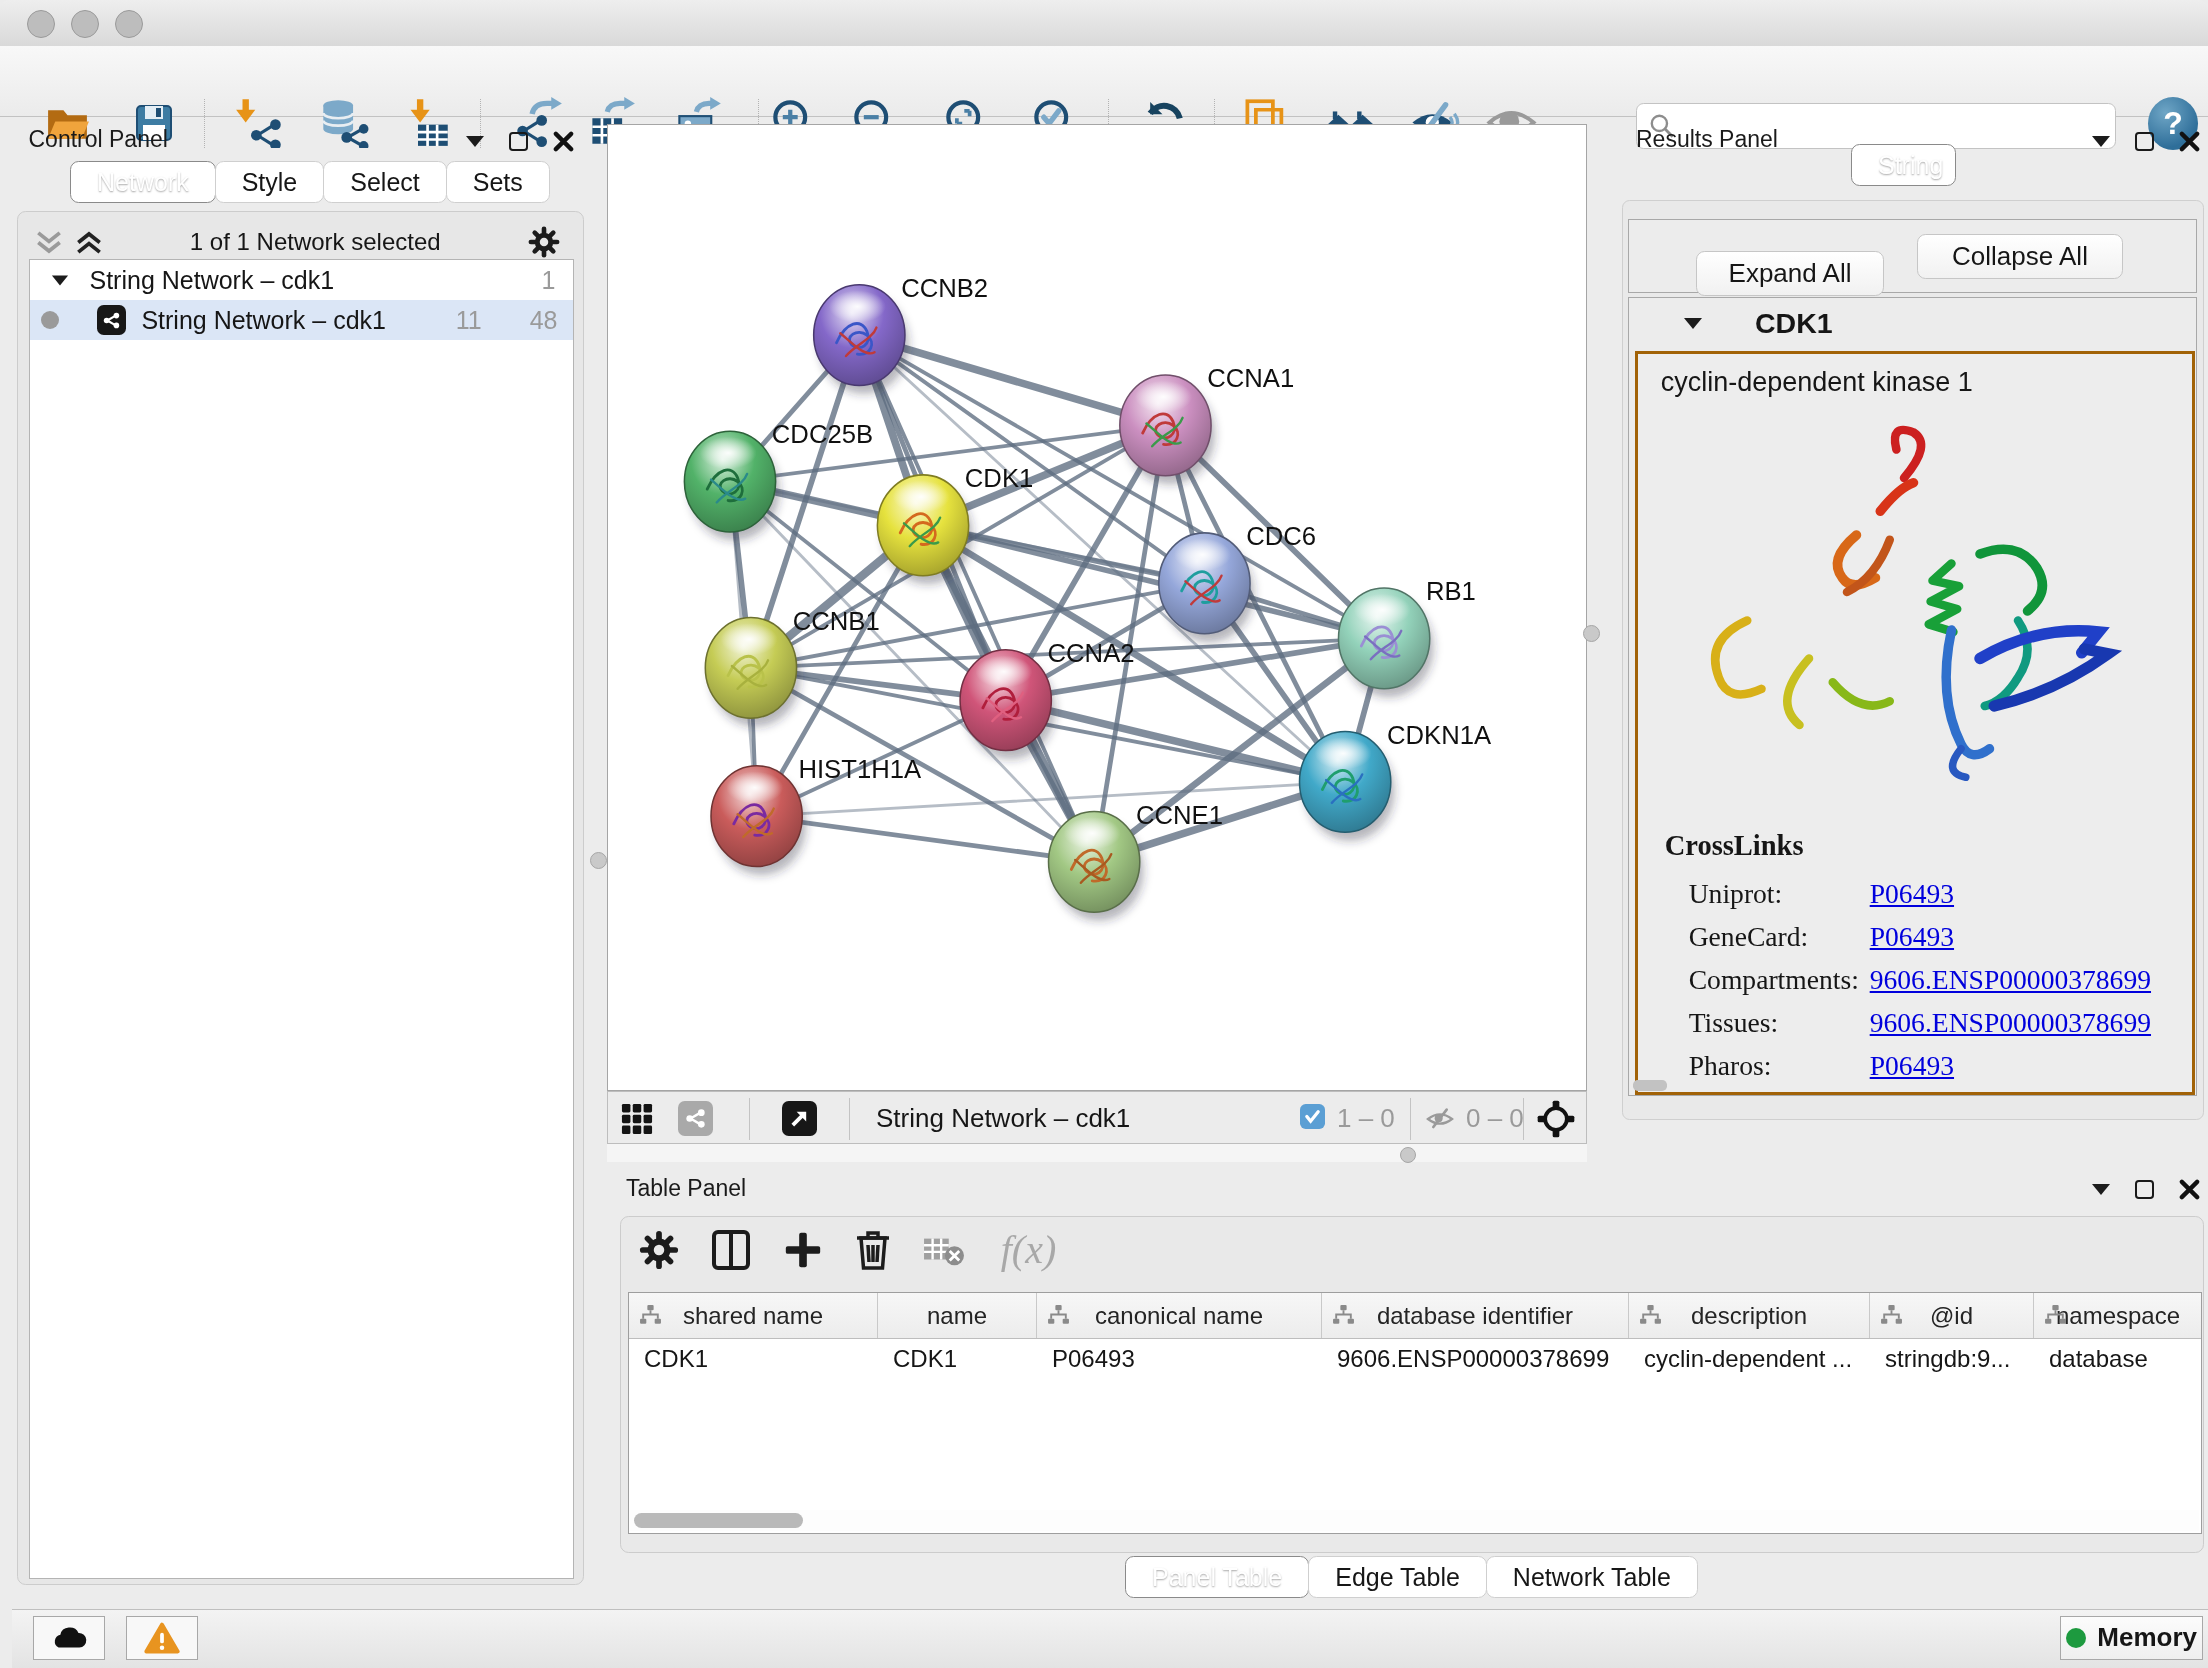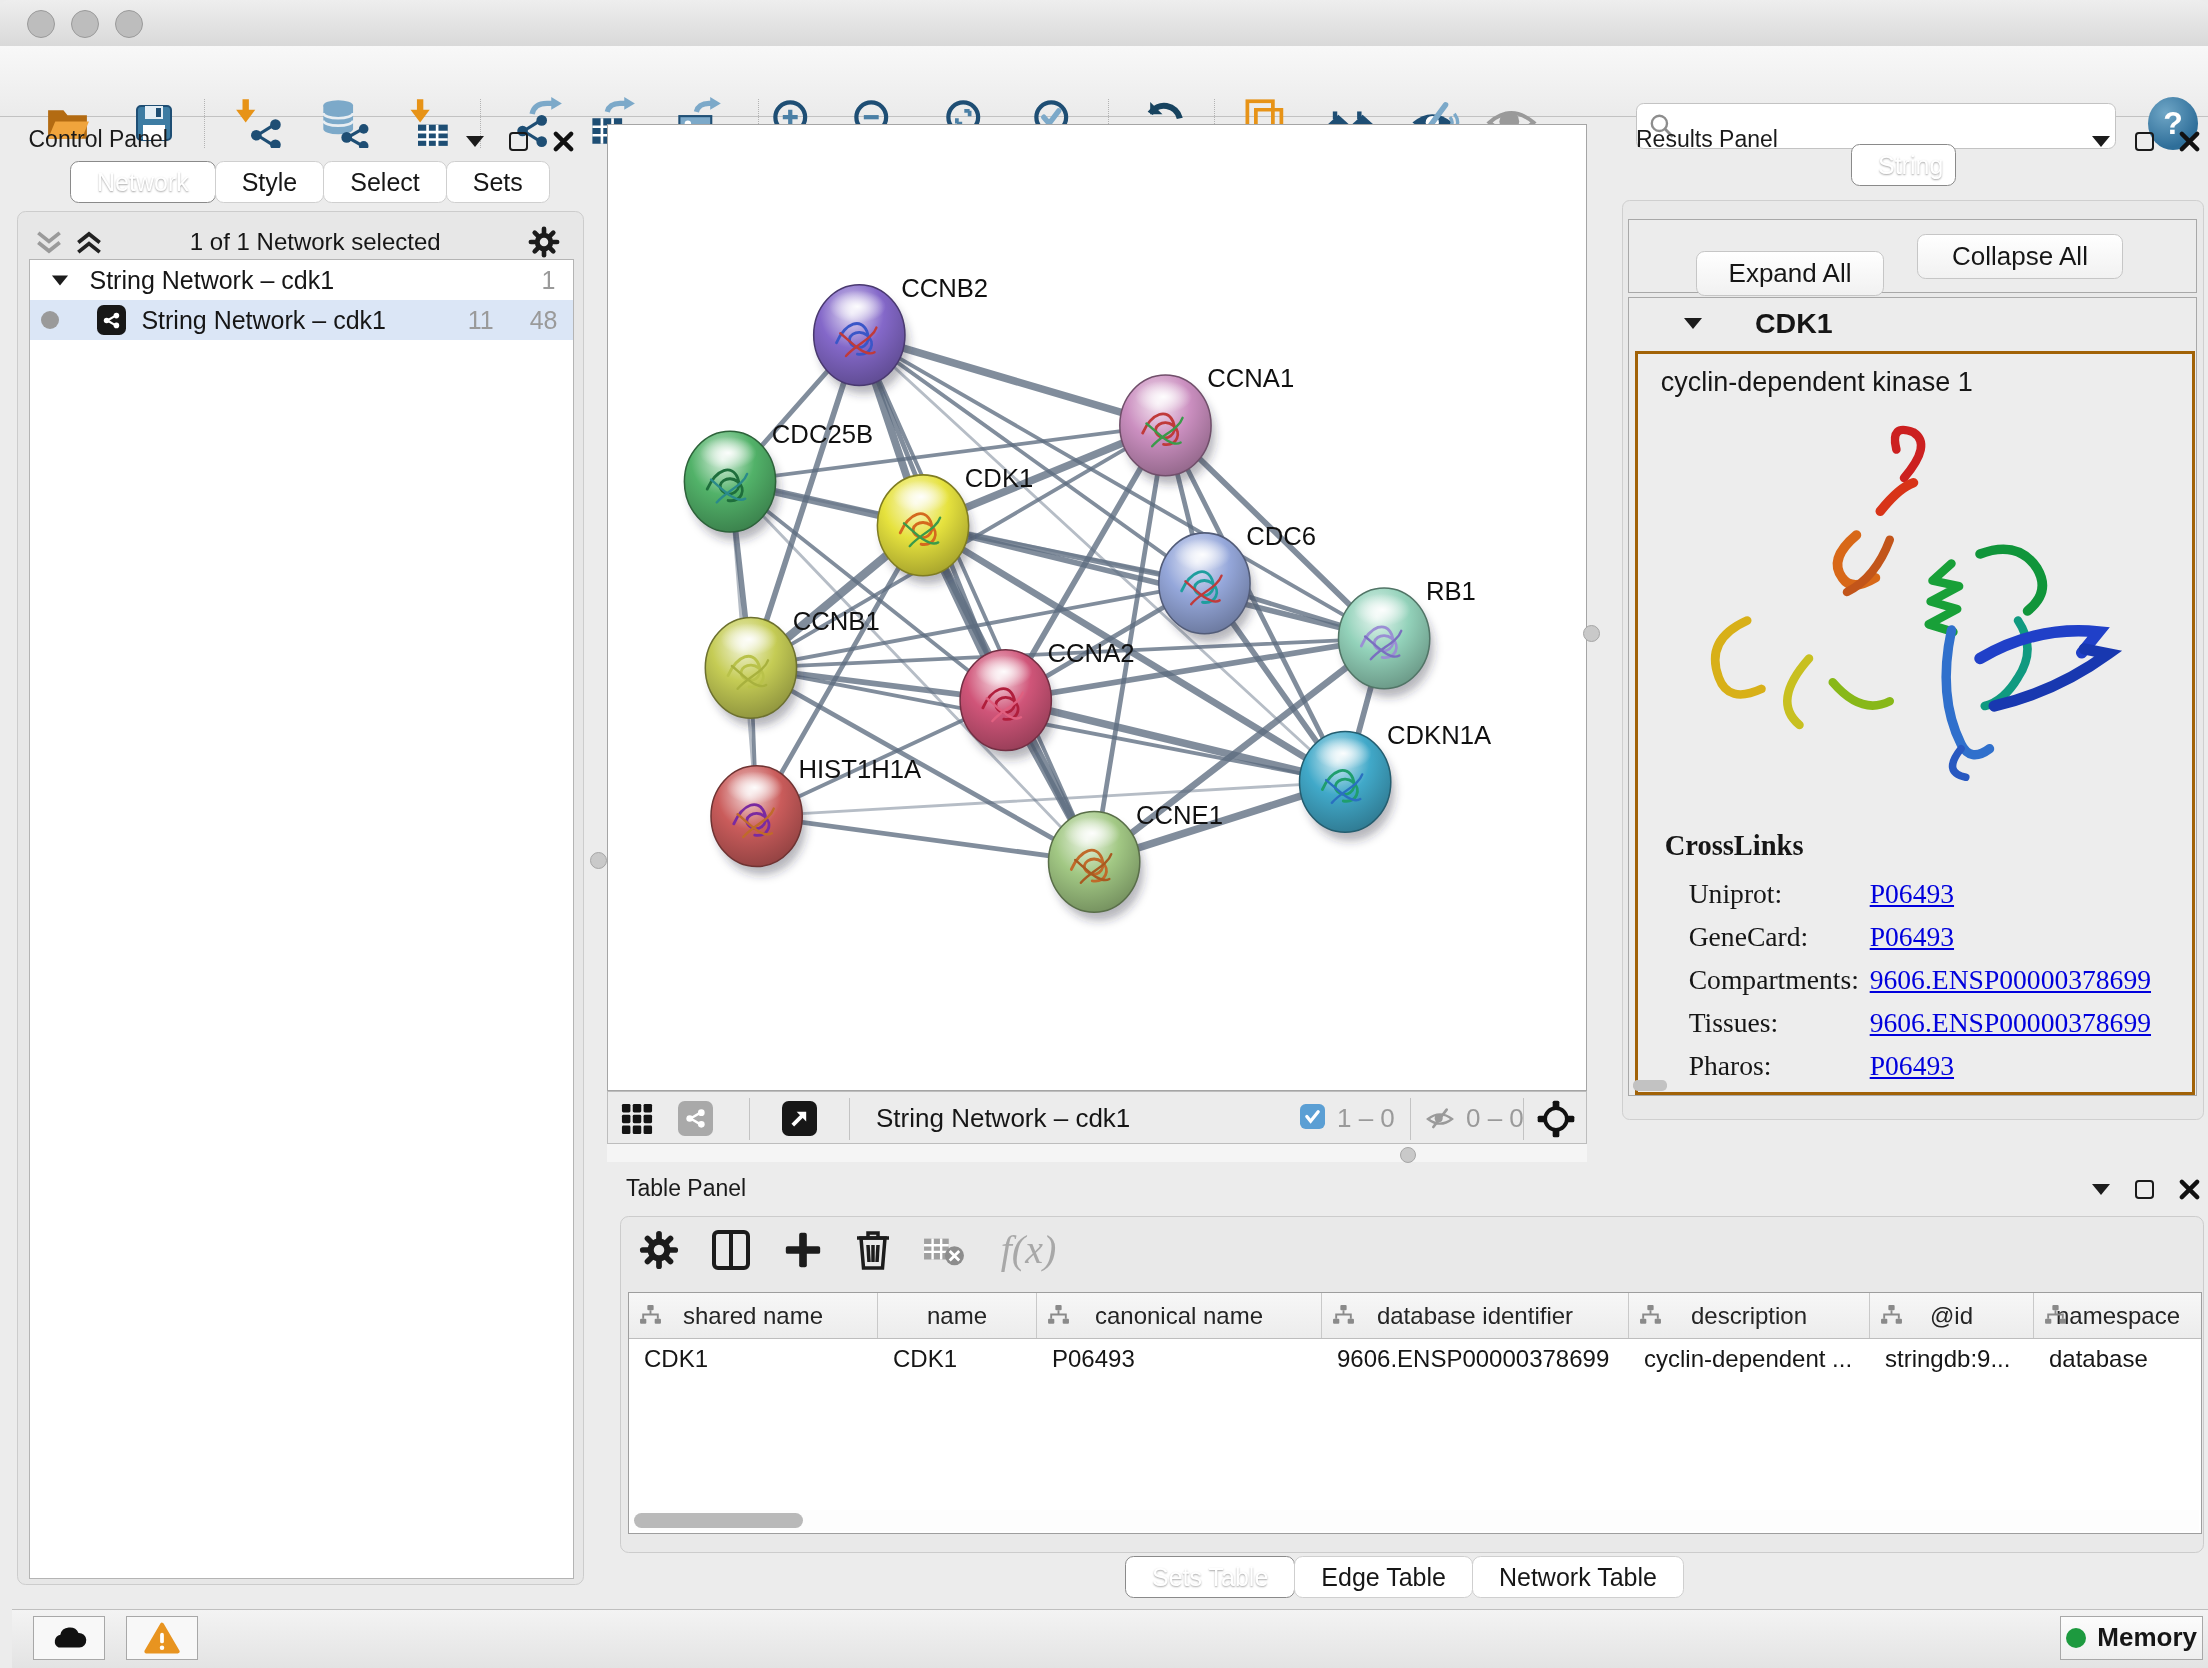--- a/index.html
+++ b/index.html
@@ -317,21 +317,21 @@
             </g>
             <g fill="#fff">
               <circle cx="8" cy="15" r="4"></circle>
               <circle cx="22" cy="8" r="4"></circle>
               <circle cx="22" cy="22" r="4"></circle>
             </g>
           </svg>
       </div>
       <span style="margin-left:15px">String Network – cdk1</span>
       <span class="cnt" style="margin-left:auto">11</span>
-      <span class="cnt" style="margin-left:36px;margin-right:15px">48</span>
+      <span class="cnt" style="margin-left:48px;margin-right:15px">48</span>
     </div>
   </div>
 
   <div class="canvas"></div>
   <svg id="graph-svg" style="position:absolute;left:608px;top:125px;font-size:26px" width="978" height="965" viewBox="639 131 1028 1015" font-family="Liberation Sans, sans-serif">
       <defs>
         <filter id="nblur" x="-50%" y="-50%" width="200%" height="200%">
           <feGaussianBlur stdDeviation="5"></feGaussianBlur>
         </filter>
         <radialGradient id="hl" cx="50%" cy="50%" r="50%">
@@ -834,21 +834,21 @@
           <div class="td" style="width: 241px;">cyclin-dependent ...</div>
           <div class="td" style="width: 164px;">stringdb:9...</div>
           <div class="td" style="width: 169px;">database</div>
         </div>
       </div>
   </div>
   <div class="hscroll">
       <div class="hthumb"></div>
     </div>
   <div class="tp-tabs" id="tp-tabs">
-      <div class="tab tabsel">Sets Table</div>
+      <div class="tab tabsel">Panel Table</div>
       <div class="tab">Edge Table</div>
       <div class="tab">Network Table</div>
     </div>
 
   <div class="statusbar">
     <div class="sbtn" style="left:21px;width:70px">
       <svg width="38" height="28.5" viewBox="0 0 44 32">
         <path d="M10 28 a8 8 0 0 1 2-15 a11 10 0 0 1 21-2 a7 7 0 0 1 1 17z" fill="#111"></path>
         </svg>
     </div>

